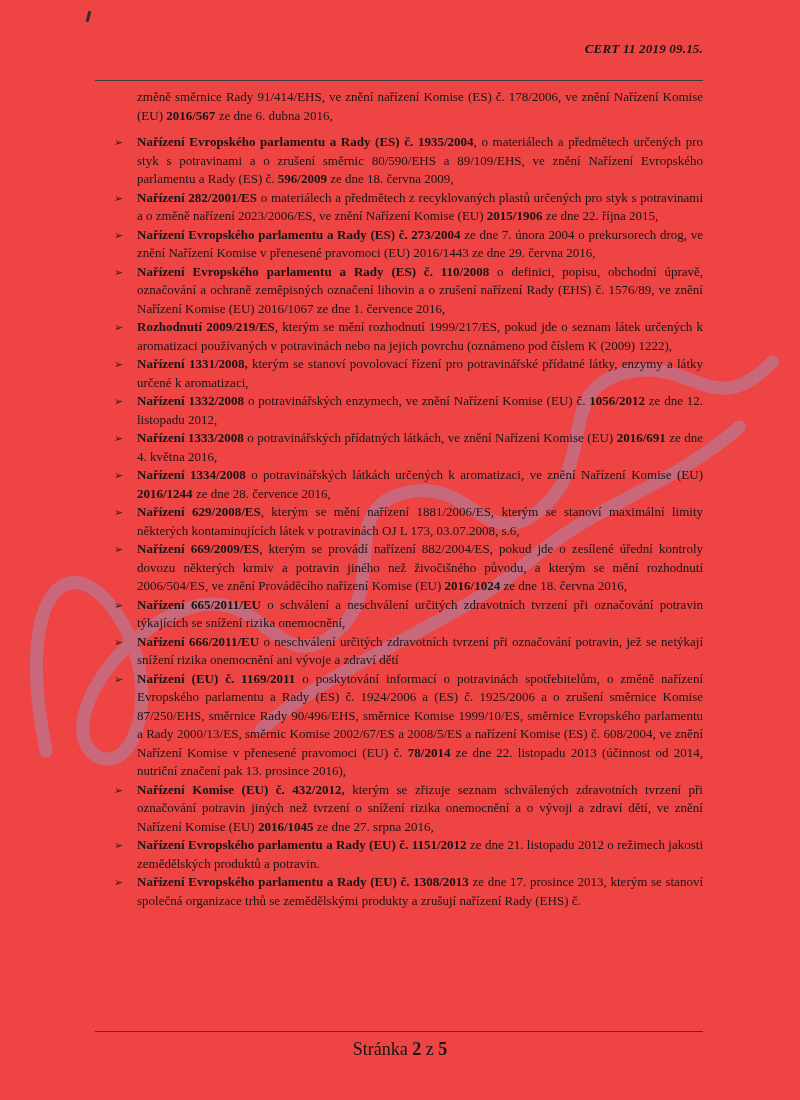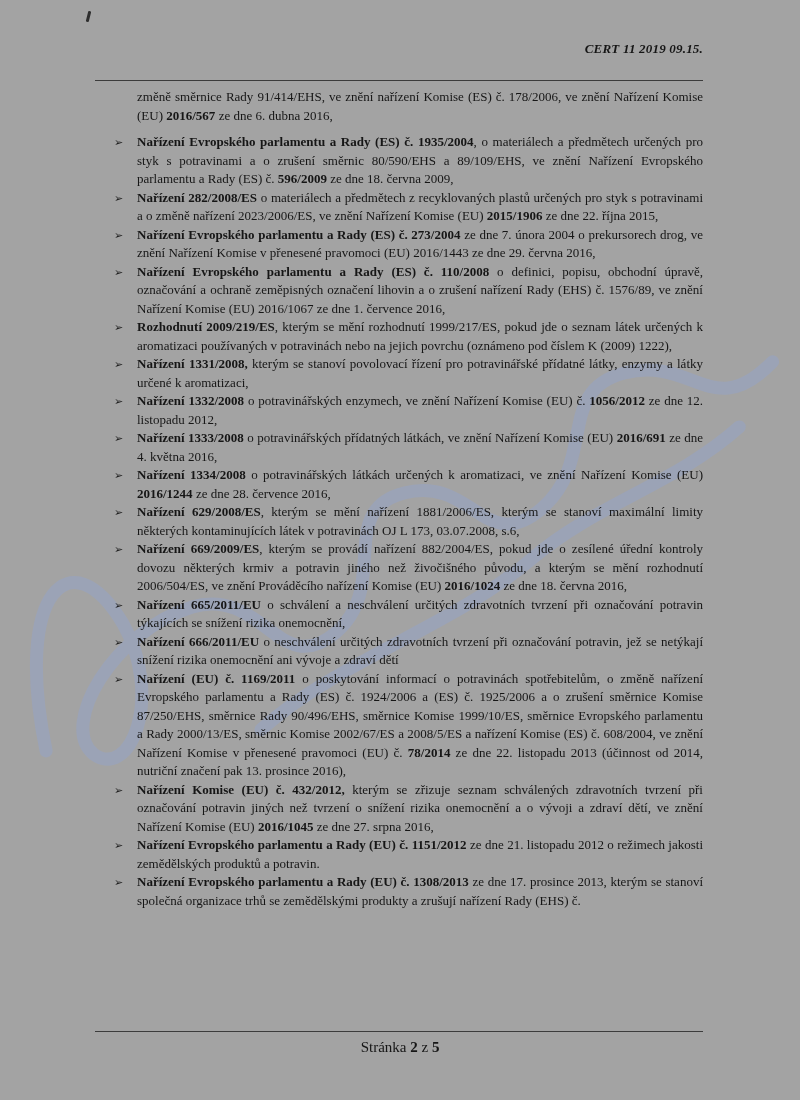--- a/index.html
+++ b/index.html
@@ -2,21 +2,21 @@
 <html><head>
 <meta charset="utf-8">
 <title>CERT 11 2019 09.15. — Stránka 2</title>
 <style>
   * { box-sizing: border-box; }
   html, body { margin: 0; padding: 0; background: #ffffff; }
   .page {
     position: relative;
     width: 800px;
     height: 1100px;
-    background: #a3a3a3;
+    background: #ef4444;
     overflow: hidden;
     color: #161616;
     font-family: "Liberation Serif", "DejaVu Serif", serif;
   }
   .header-code {
     position: absolute;
     top: 41px;
     right: 97px;
     font-size: 13px;
     font-style: italic;
@@ -52,21 +52,21 @@
     color: #1d1d1d;
   }
   .item-text { flex: 1; }
   .b { font-weight: bold; }
   .footer {
     position: absolute;
     top: 1039px;
     left: 0;
     width: 100%;
     text-align: center;
-    font-size: 15px;
+    font-size: 18px;
     z-index: 3;
   }
   .watermark {
     position: absolute;
     left: -60px;
     top: 280px;
     z-index: 1;
     pointer-events: none;
     opacity: 0.38;
     transform: rotate(-24deg);
@@ -102,21 +102,21 @@
 
   <div class="content">
     <p class="intro"><span>změně směrnice Rady 91/414/EHS, ve znění nařízení Komise (ES) č. 178/2006, ve znění Nařízení Komise (EU) </span><span class="b">2016/567</span><span> ze dne 6. dubna 2016,</span></p>
     <div>
         <div class="list-item">
           <span class="marker">➢</span>
           <div class="item-text"><span class="b">Nařízení Evropského parlamentu a Rady (ES) č. 1935/2004</span><span>, o materiálech a předmětech určených pro styk s potravinami a o zrušení směrnic 80/590/EHS a 89/109/EHS, ve znění Nařízení Evropského parlamentu a Rady (ES) č. </span><span class="b">596/2009</span><span> ze dne 18. června 2009,</span></div>
         </div>
         <div class="list-item">
           <span class="marker">➢</span>
-          <div class="item-text"><span class="b">Nařízení 282/2008/ES</span><span> o materiálech a předmětech z recyklovaných plastů určených pro styk s potravinami a o změně nařízení 2023/2006/ES, ve znění Nařízení Komise (EU) </span><span class="b">2015/1906</span><span> ze dne 22. října 2015,</span></div>
+          <div class="item-text"><span class="b">Nařízení 282/2001/ES</span><span> o materiálech a předmětech z recyklovaných plastů určených pro styk s potravinami a o změně nařízení 2023/2006/ES, ve znění Nařízení Komise (EU) </span><span class="b">2015/1906</span><span> ze dne 22. října 2015,</span></div>
         </div>
         <div class="list-item">
           <span class="marker">➢</span>
           <div class="item-text"><span class="b">Nařízení Evropského parlamentu a Rady (ES) č. 273/2004</span><span> ze dne 7. února 2004 o prekursorech drog, ve znění Nařízení Komise v přenesené pravomoci (EU) 2016/1443 ze dne 29. června 2016,</span></div>
         </div>
         <div class="list-item">
           <span class="marker">➢</span>
           <div class="item-text"><span class="b">Nařízení Evropského parlamentu a Rady (ES) č. 110/2008</span><span> o definici, popisu, obchodní úpravě, označování a ochraně zeměpisných označení lihovin a o zrušení nařízení Rady (EHS) č. 1576/89, ve znění Nařízení Komise (EU) 2016/1067 ze dne 1. července 2016,</span></div>
         </div>
         <div class="list-item">

